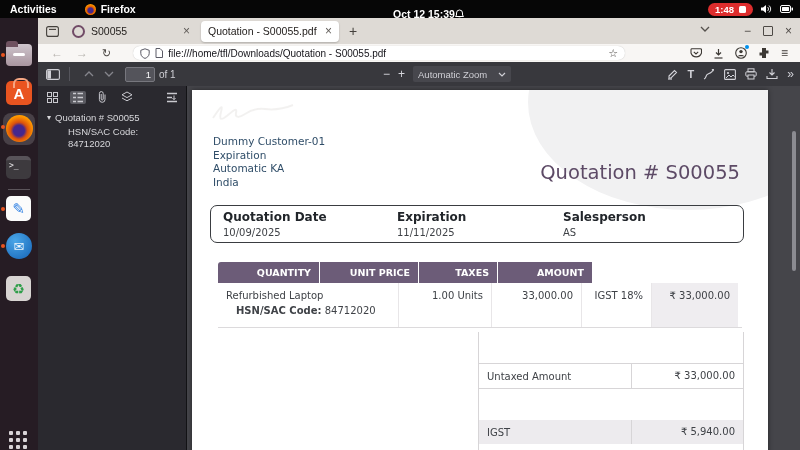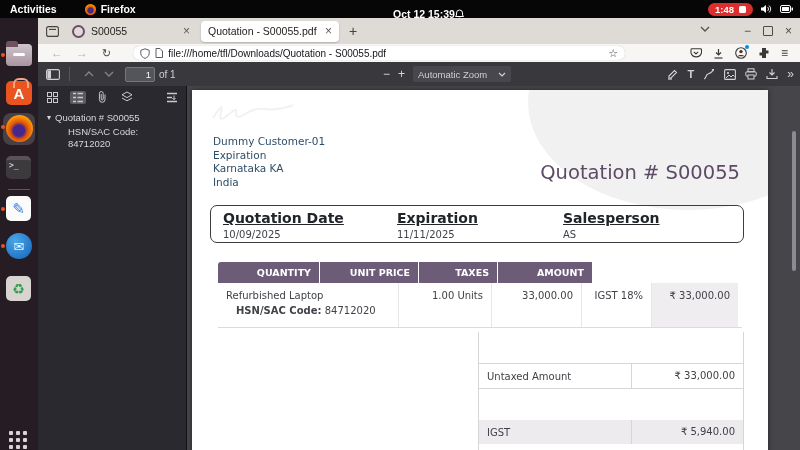--- a/index.html
+++ b/index.html
@@ -97,21 +97,21 @@
   .vscroll{position:absolute;right:4px;top:45px;width:4px;height:140px;border-radius:2px;background:#8b8b91;}
   
   .page{position:absolute;left:5px;top:4px;width:576px;height:420px;background:#fff;
         box-shadow:0 0 5px rgba(0,0,0,0.45);overflow:hidden;font-family:"DejaVu Sans","Liberation Sans",sans-serif;}
   .deco-ellipse{position:absolute;right:-80px;top:-95px;width:320px;height:215px;border-radius:50%;background:#f1f1f2;}
   .watermark{position:absolute;left:16px;top:6px;opacity:0.55;}
   .addr{position:absolute;left:21px;top:45px;font-size:10.5px;line-height:13.5px;color:#2f4d68;}
   .qtitle{position:absolute;right:28px;top:71px;font-size:19.5px;color:#5d4a66;}
   .infobox{position:absolute;left:18px;top:115px;width:532px;height:36px;border:1.5px solid #3a3d41;border-radius:7px;}
   .infocol{position:absolute;top:4px;}
-  .infocol .ilabel{font-size:14px;font-weight:bold;color:#21252a;text-decoration:underline;}
+  .infocol .ilabel{font-size:12px;font-weight:bold;color:#21252a;}
   .infocol .ivalue{font-size:10px;color:#3f4247;margin-top:3px;}
   .icol1{left:12px;} .icol2{left:186px;} .icol3{left:352px;}
   .qtable{position:absolute;left:26px;top:172px;width:524px;}
   .thead{display:flex;gap:1px;height:21px;border-radius:3px 3px 0 0;overflow:hidden;}
   .th{background:#6c5c78;color:#fff;font-size:9.5px;font-weight:bold;display:flex;align-items:center;}
   .th.l{justify-content:flex-start;padding-left:8px;}
   .th.r{justify-content:flex-end;padding-right:8px;}
   .c1{width:181px;flex:none;} .c2{width:93px;flex:none;} .c3{width:90px;flex:none;}
   .c4{width:70px;flex:none;} .c5{width:86px;flex:none;}
   .trow{display:flex;height:44px;border-bottom:1px solid #dcdadc;font-size:10px;color:#3f4247;}
@@ -359,21 +359,21 @@
     <div class="viewer">
       <div class="page">
         <svg class="watermark" width="90" height="30" viewBox="0 0 90 30">
             <path d="M5 22c8-12 10-14 8-6s0 9 7 3 9-7 8-2 3 5 9 1 12-6 20-5 18 0 28-4" fill="none" stroke="#e9e7e5" stroke-width="2"></path>
           </svg>
         <div class="deco-ellipse"></div>
 
         <div class="addr">
           <div>Dummy Customer-01</div>
           <div>Expiration</div>
-          <div>Karnataka KA</div>
+          <div>Automatic KA</div>
           <div>India</div>
         </div>
 
         <div class="qtitle">Quotation # S00055</div>
 
         <div class="infobox">
           <div class="infocol icol1">
             <div class="ilabel">Quotation Date</div>
             <div class="ivalue">10/09/2025</div>
           </div>

